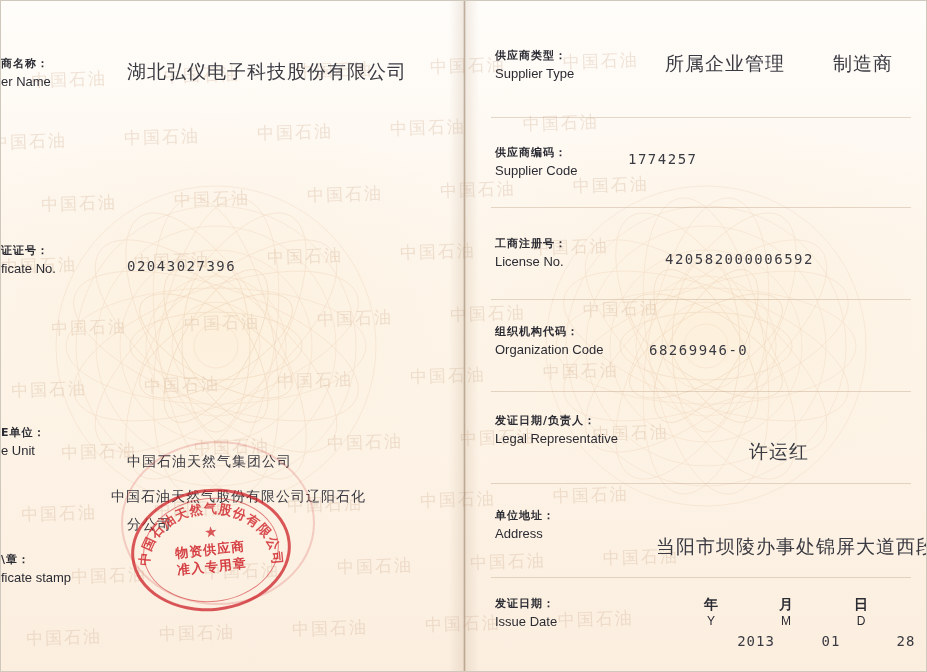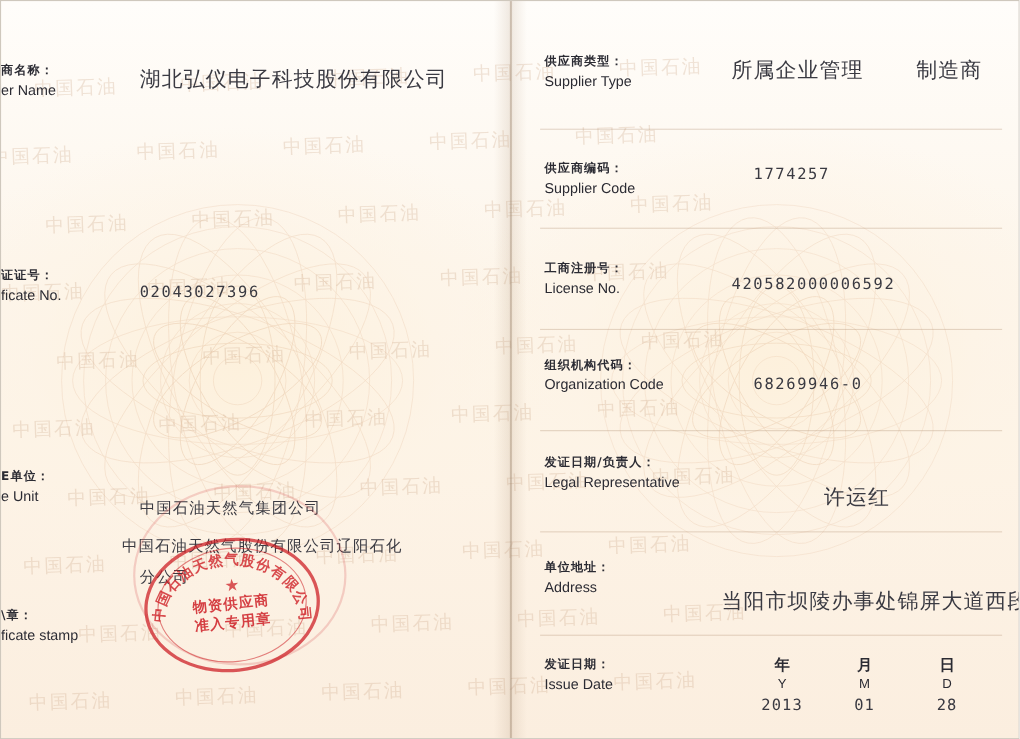--- a/index.html
+++ b/index.html
@@ -118,20 +118,21 @@
     color: #2b2b33;
   }
   .date-val {
     position: absolute;
     font-family: "DejaVu Sans Mono", monospace;
     font-size: 14px;
     color: #3a3a42;
     text-align: center;
     width: 46px;
     letter-spacing: 1px;
+    margin-left: 45px;
   }
 
   
   .issuer-line {
     position: absolute;
     font-family: "DejaVu Sans", sans-serif;
     font-size: 14px;
     color: #3a3a42;
     letter-spacing: 1px;
     white-space: nowrap;
@@ -318,35 +319,35 @@
     <div class="lbl-en">Supplier Type</div>
   </div>
   <div class="val" style="left:664px; top:50px;">所属企业管理</div>
   <div class="val" style="left:832px; top:50px;">制造商</div>
   <div class="sep" style="top:116px;"></div>
 
   <div class="field" style="left:494px; top:144px;">
     <div class="lbl-cn">供应商编码：</div>
     <div class="lbl-en">Supplier Code</div>
   </div>
-  <div class="val val-num" style="left:684px; top:150px;">1774257</div>
+  <div class="val val-num" style="left:627px; top:150px;">1774257</div>
   <div class="sep" style="top:206px;"></div>
 
   <div class="field" style="left:494px; top:235px;">
     <div class="lbl-cn">工商注册号：</div>
     <div class="lbl-en">License No.</div>
   </div>
   <div class="val val-num" style="left:664px; top:250px;">420582000006592</div>
   <div class="sep" style="top:298px;"></div>
 
   <div class="field" style="left:494px; top:323px;">
     <div class="lbl-cn">组织机构代码：</div>
     <div class="lbl-en">Organization Code</div>
   </div>
-  <div class="val val-num" style="left:684px; top:341px;">68269946-0</div>
+  <div class="val val-num" style="left:648px; top:341px;">68269946-0</div>
   <div class="sep" style="top:390px;"></div>
 
   <div class="field" style="left:494px; top:412px;">
     <div class="lbl-cn">发证日期/负责人：</div>
     <div class="lbl-en">Legal Representative</div>
   </div>
   <div class="val" style="left:748px; top:438px;">许运红</div>
   <div class="sep" style="top:482px;"></div>
 
   <div class="field" style="left:494px; top:507px;">

